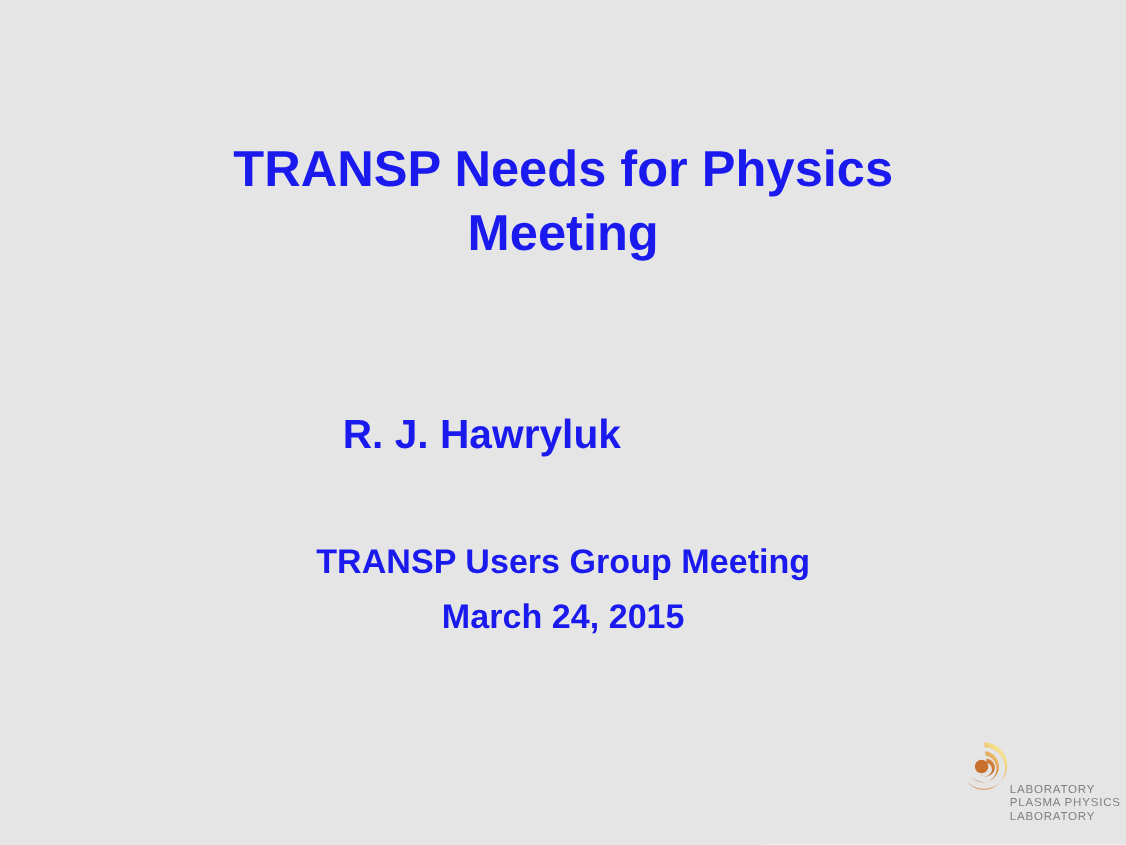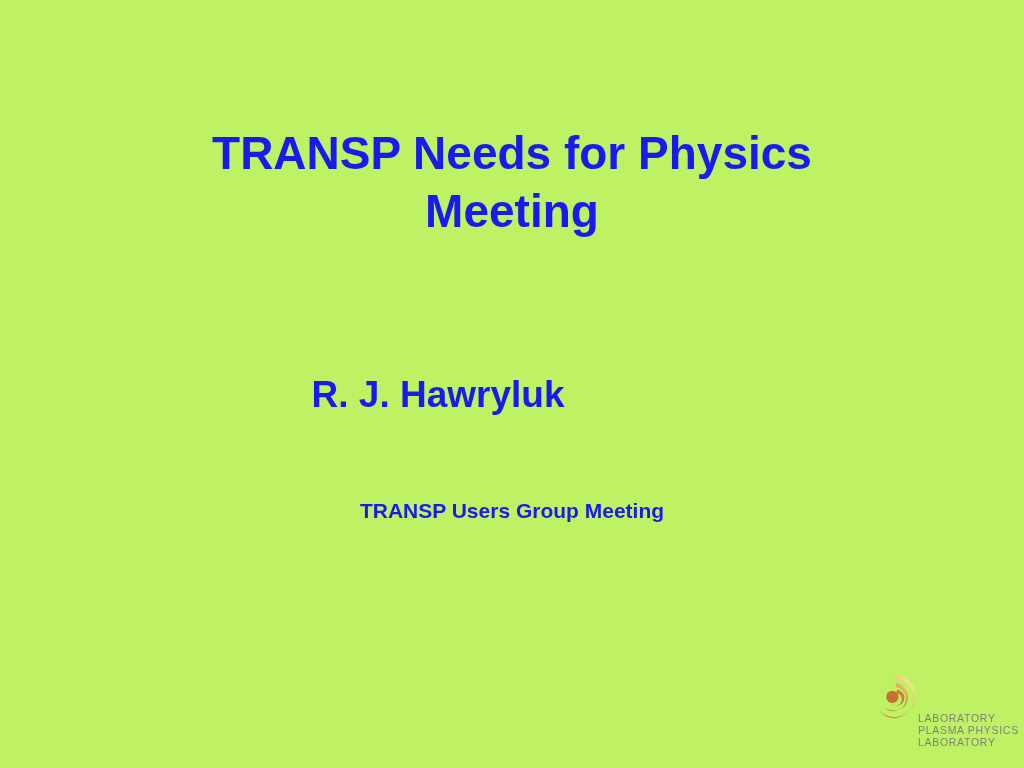--- a/index.html
+++ b/index.html
@@ -7,21 +7,21 @@
     padding: 0;
     background: #ffffff;
   }
   body {
     font-family: "Liberation Sans", sans-serif;
   }
   .slide {
     position: relative;
     width: 1024px;
     height: 768px;
-    background: #bef264;
+    background: #e5e5e5;
     overflow: hidden;
   }
 
   
   .title-block {
     position: absolute;
     left: 0;
     top: 124px;
     width: 1024px;
     text-align: center;
@@ -55,21 +55,21 @@
   .meeting-block {
     position: absolute;
     left: 0;
     top: 486px;
     width: 1024px;
     text-align: center;
   }
   .meeting-line {
     color: #1a1aee;
     font-weight: bold;
-    font-size: 21px;
+    font-size: 31px;
     line-height: 50px;
     white-space: nowrap;
   }
 
   
   .logo {
     position: absolute;
     left: 870px;
     top: 672px;
     width: 150px;
@@ -116,20 +116,21 @@
     <div class="title-line">TRANSP Needs for Physics</div>
     <div class="title-line">Meeting</div>
   </div>
 
   <div class="author-block">
     <div class="author-line">R. J. Hawryluk</div>
   </div>
 
   <div class="meeting-block">
     <div class="meeting-line">TRANSP Users Group Meeting</div>
+    <div class="meeting-line">March 24, 2015</div>
   </div>
 
   <div class="logo">
     <div class="logo-top">
       <span class="logo-mark">
         <svg viewBox="0 0 100 100" width="46" height="44" xmlns="http://www.w3.org/2000/svg">
           <defs>
             <linearGradient id="g1" x1="0" y1="1" x2="1" y2="0">
               <stop offset="0%" stop-color="#c9692c"></stop>
               <stop offset="45%" stop-color="#e09a49"></stop>

